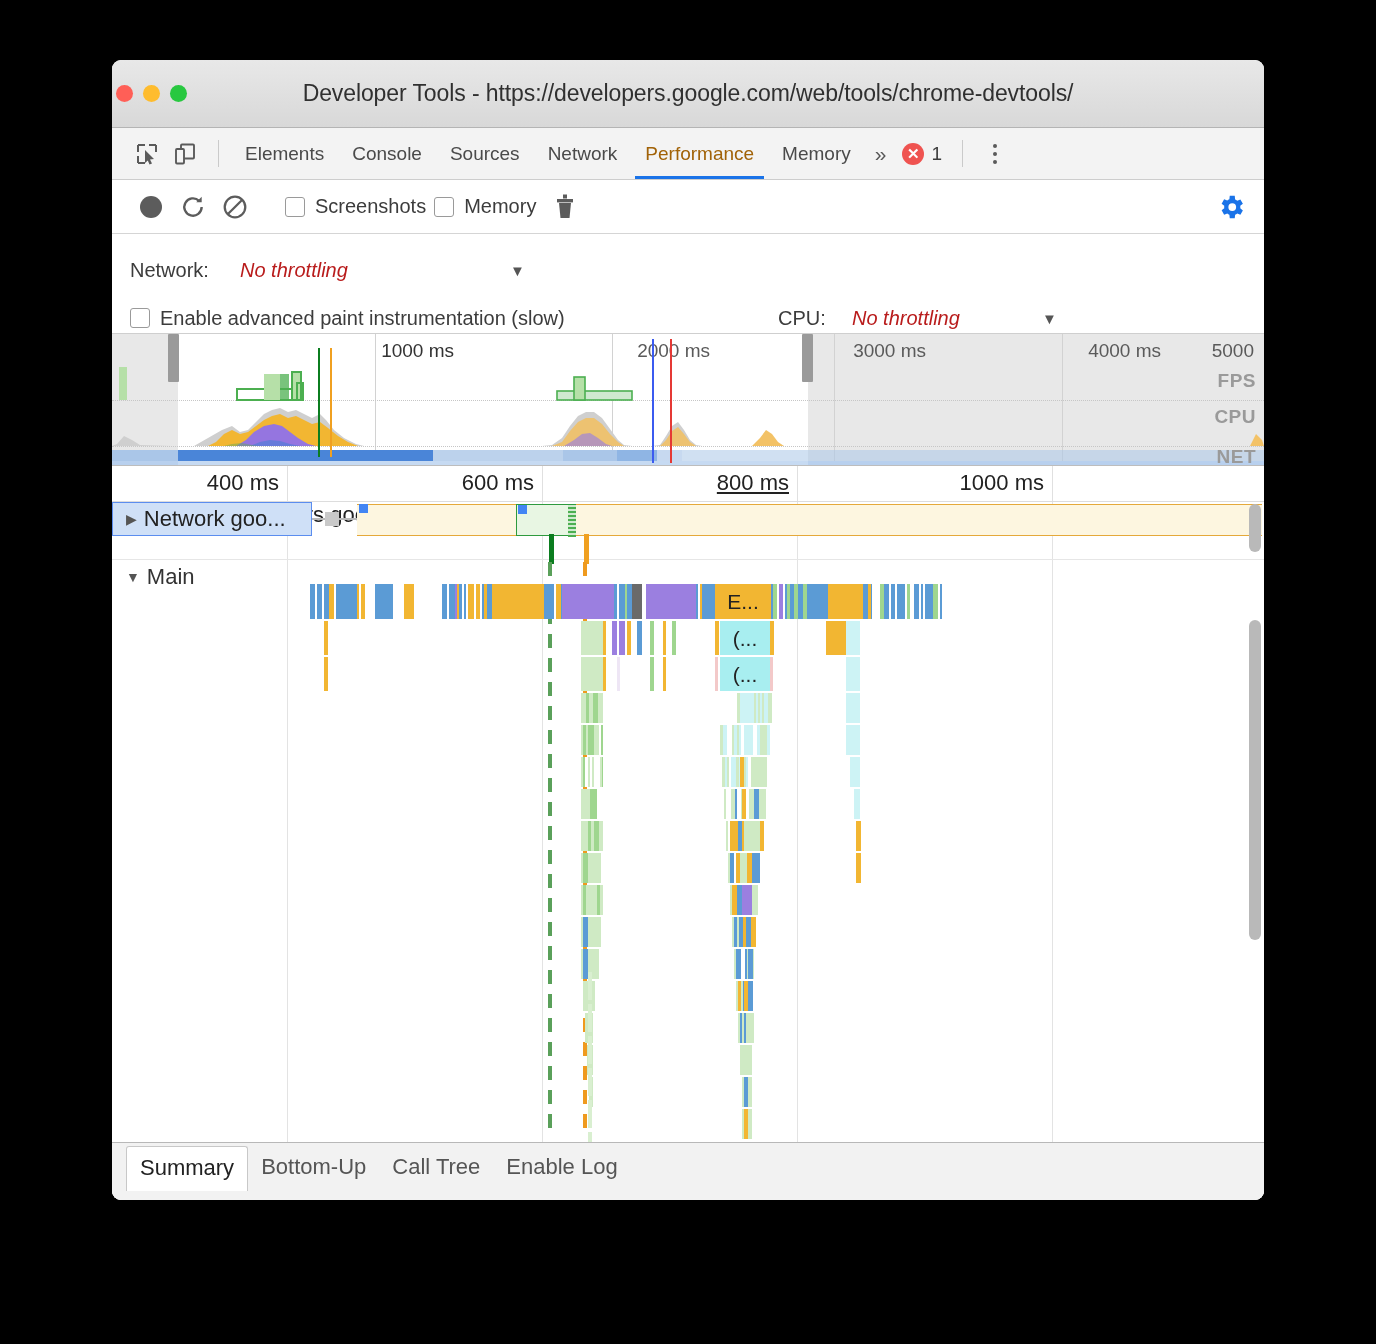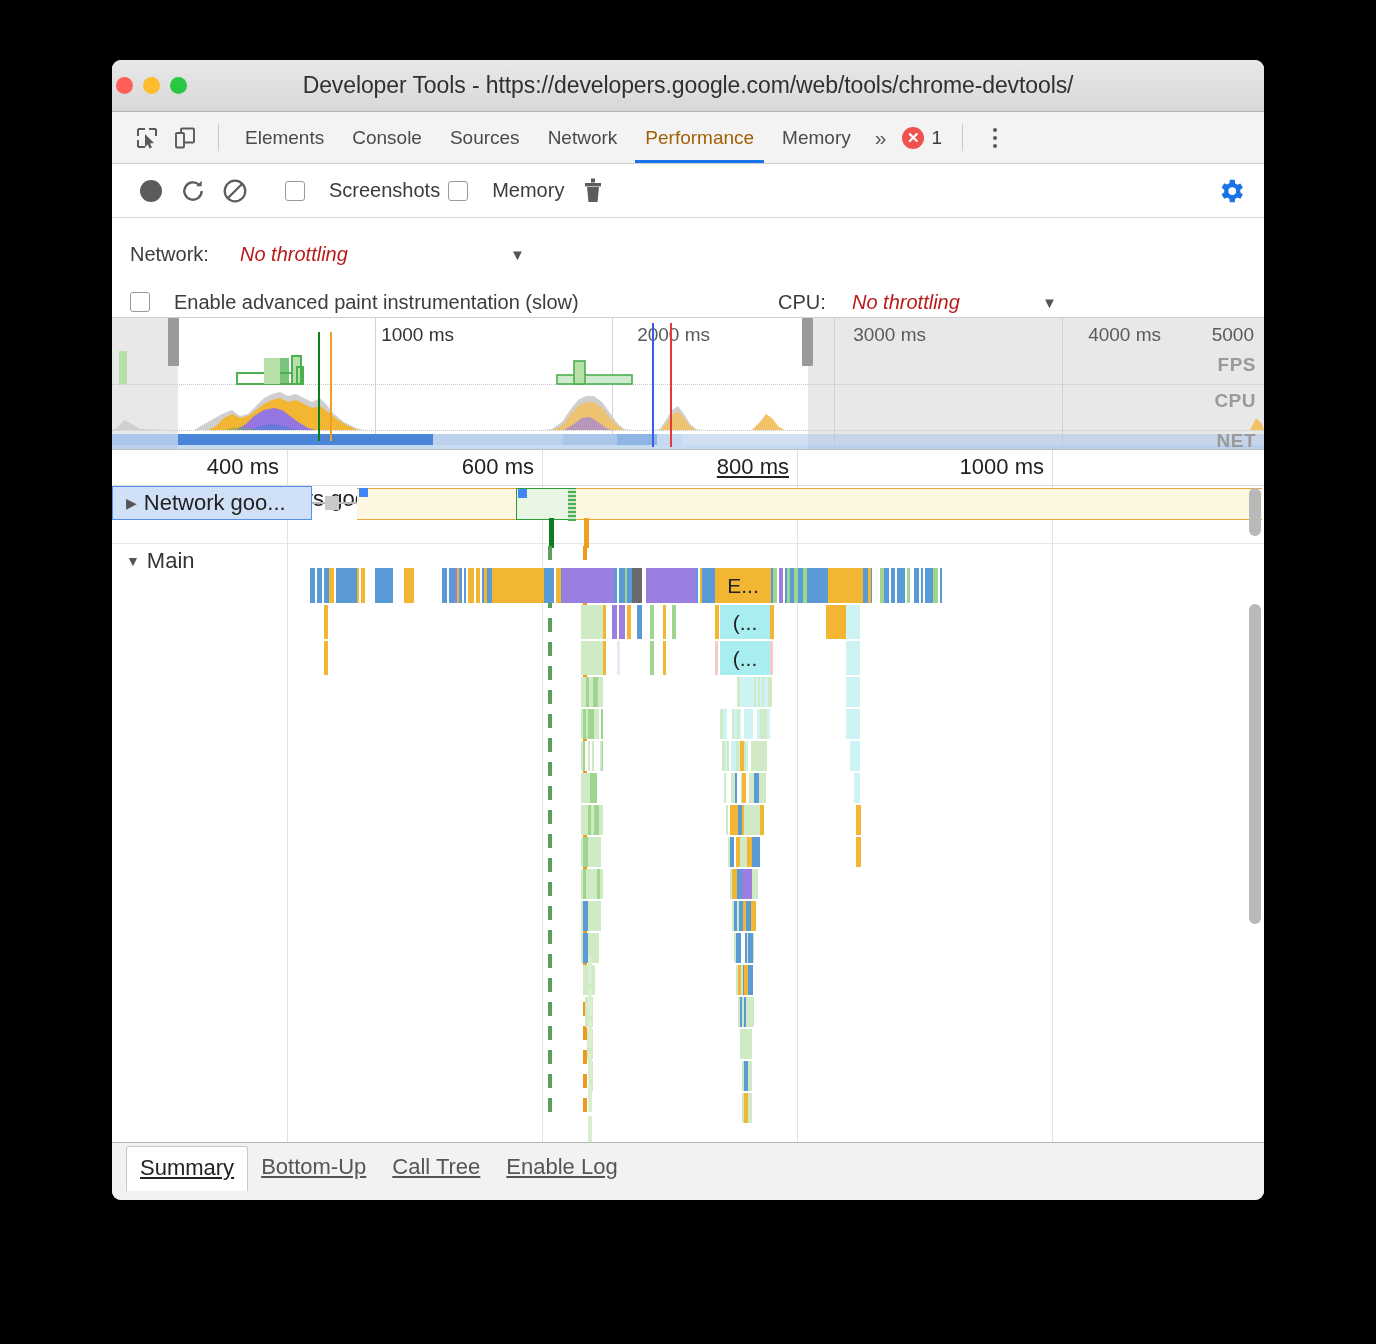--- a/index.html
+++ b/index.html
@@ -16,21 +16,21 @@
     left:112px; top:60px;
     width:1152px; height:1140px;
     background:#fff;
     border-radius:9px 9px 9px 9px;
     overflow:hidden;
     box-shadow:0 10px 40px rgba(0,0,0,.6);
   }
 
   
   #titlebar {
-    height:52px;
+    height:68px;
     background:linear-gradient(#e8e8e8,#d8d8d8);
     border-bottom:1px solid #b4b4b4;
     display:flex; align-items:center;
     padding-left:4px;
     position:relative;
   }
   .tl-dot { width:17px; height:17px; border-radius:50%; margin-right:10px; }
   .tl-red    { background:#ff5f57; }
   .tl-yellow { background:#febc2e; }
   .tl-green  { background:#28c840; }
@@ -77,21 +77,21 @@
            justify-content:center; gap:4px; cursor:pointer; }
   #kebab i { width:4px; height:4px; border-radius:50%; background:#5a5a5a; display:block; }
 
   
   #rectoolbar {
     height:54px; background:#fff; border-bottom:1px solid #d5d5d5;
     display:flex; align-items:center; padding:0 18px;
     position:relative;
   }
   .rt-btn { width:42px; display:flex; align-items:center; justify-content:center; cursor:pointer; }
-  .cb-wrap { display:flex; align-items:center; gap:24px; cursor:pointer; margin-right:8px; }
+  .cb-wrap { display:flex; align-items:center; gap:10px; cursor:pointer; margin-right:8px; }
   .cbox {
     width:20px; height:20px; border:1.6px solid #9a9a9a; border-radius:3px; background:#fff;
   }
   .cb-label { font-size:20px; color:#3c3c3c; }
   #gear { margin-left:auto; display:flex; align-items:center; cursor:pointer; }
 
   
   #settings {
     background:#fff; border-bottom:1px solid #cfcfcf;
     padding:12px 18px 14px 18px;
@@ -182,21 +182,21 @@
     position:absolute; right:3px; width:12px; border-radius:6px; background:#b9b9b9;
   }
 
   
   #bottombar {
     position:absolute; left:0; right:0; bottom:0; height:58px;
     background:#f2f2f2; border-top:1px solid #b8b8b8;
     display:flex; align-items:flex-start; padding-left:14px; padding-top:3px;
   }
   .btab {
-    font-size:22px; color:#555; padding:8px 13px 10px 13px; cursor:pointer;text-decoration:underline;
+    font-size:22px; color:#555; padding:8px 13px 10px 13px; cursor:pointer;
   }
   .btab.active {
     background:#fff; color:#222;
     border:1px solid #c8c8c8; border-bottom:none;
     border-radius:3px 3px 0 0;
   }
 </style>
 </head>
 <body>
 

